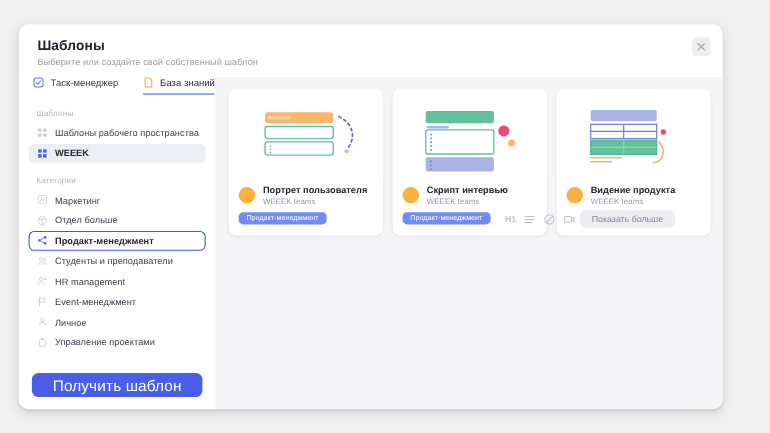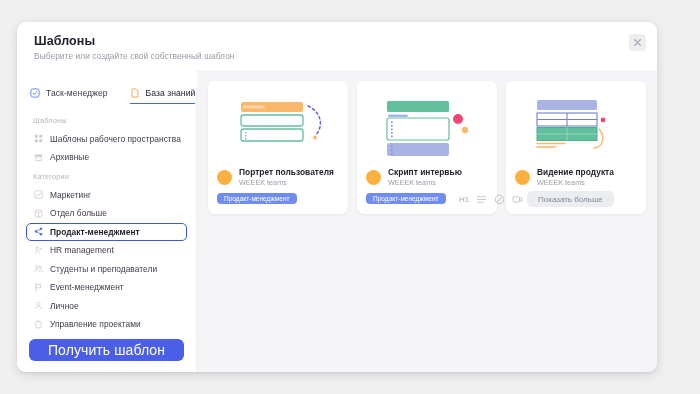--- a/index.html
+++ b/index.html
@@ -67,21 +67,20 @@
   
   .sidebar {
     width: 180px;
     flex: 0 0 180px;
     background: #ffffff;
     border-right: 1px solid #f0f0f3;
     position: relative;
     padding: 0 9px;
     display: flex;
     flex-direction: column;
-    margin-top: 18px;
   }
   .tabs {
     display: flex;
     gap: 22px;
     padding: 0 2px 0 4px;
     margin-bottom: 12px;
   }
   .tab {
     display: flex; align-items: center; gap: 6px;
     padding-bottom: 5px;
@@ -267,26 +266,28 @@
         <div class="nav-list">
           <div class="nav-item">
             <svg class="nav-ico" viewBox="0 0 12 12">
               <rect x="1" y="1" width="4" height="4" rx="1" fill="#7a7a90"></rect>
                 <rect x="7" y="1" width="4" height="4" rx="1" fill="#7a7a90"></rect>
               <rect x="1" y="7" width="4" height="4" rx="1" fill="#7a7a90"></rect>
                 <rect x="7" y="7" width="4" height="4" rx="1" fill="#7a7a90"></rect>
             </svg>
             <span class="nav-label">Шаблоны рабочего пространства</span>
           </div>
-          <div class="nav-item">
-            <svg class="nav-ico" viewBox="0 0 12 12">
-              <rect x="1" y="2" width="10" height="2.6" rx=".7" fill="#7a7a90"></rect>
-              <path d="M2.2 5.2 H9.8 V10 H2.2 Z" fill="none" stroke="#7a7a90" stroke-width="1"></path>
-            </svg>
-            <span class="nav-label">Архивные</span>
+          <div class="nav-item selected">
+            <svg class="nav-ico" viewBox="0 0 12 12">
+              <rect x="0.8" y="0.8" width="4.4" height="4.4" rx="1" fill="#4a5ee8"></rect>
+                <rect x="6.8" y="0.8" width="4.4" height="4.4" rx="1" fill="#4a5ee8"></rect>
+              <rect x="0.8" y="6.8" width="4.4" height="4.4" rx="1" fill="#4a5ee8"></rect>
+                <rect x="6.8" y="6.8" width="4.4" height="4.4" rx="1" fill="#4a5ee8"></rect>
+            </svg>
+            <span class="nav-label">WEEEK</span>
           </div>
         </div>
 
         <div class="group-gap"></div>
 
         <div class="group-label">Категории</div>
         <div class="nav-list">
           <div class="nav-item">
             <svg class="nav-ico" viewBox="0 0 12 12">
               <rect x="1" y="1" width="10" height="10" rx="1.6" fill="none" stroke="#7a7a90" stroke-width="1"></rect>
@@ -305,34 +306,34 @@
             <svg class="nav-ico" viewBox="0 0 12 12">
               <circle cx="9.4" cy="2.4" r="1.6" fill="#4a5ee8"></circle>
               <circle cx="2.6" cy="6" r="1.6" fill="#4a5ee8"></circle>
               <circle cx="9.4" cy="9.6" r="1.6" fill="#4a5ee8"></circle>
               <path d="M4 5.2 L8 3.1 M4 6.8 L8 8.9" stroke="#4a5ee8" stroke-width="1" fill="none"></path>
             </svg>
             <span class="nav-label">Продакт-менеджмент</span>
           </div>
           <div class="nav-item">
             <svg class="nav-ico" viewBox="0 0 12 12">
-              <circle cx="4.6" cy="3.6" r="2.1" fill="none" stroke="#7a7a90" stroke-width="1"></circle>
-              <path d="M1.4 10.4 c0-2.1 1.5-3.4 3.2-3.4 s3.2 1.3 3.2 3.4" fill="none" stroke="#7a7a90" stroke-width="1"></path>
-              <path d="M9.6 2 L10.1 3 L11.2 3.2 L10.4 4 L10.6 5.1 L9.6 4.6 L8.6 5.1 L8.8 4 L8 3.2 L9.1 3 Z" fill="#7a7a90"></path>
-            </svg>
-            <span class="nav-label">HR management</span>
-          </div>
-          <div class="nav-item">
-            <svg class="nav-ico" viewBox="0 0 12 12">
               <circle cx="4" cy="3.8" r="1.9" fill="none" stroke="#7a7a90" stroke-width="1"></circle>
               <circle cx="8.6" cy="4.2" r="1.5" fill="none" stroke="#7a7a90" stroke-width="1"></circle>
               <path d="M1 10.4 c0-1.9 1.4-3.1 3-3.1 s3 1.2 3 3.1" fill="none" stroke="#7a7a90" stroke-width="1"></path>
               <path d="M7.6 7.6 c1.6-.4 3.4.6 3.4 2.8" fill="none" stroke="#7a7a90" stroke-width="1"></path>
             </svg>
             <span class="nav-label">Студенты и преподаватели</span>
+          </div>
+          <div class="nav-item">
+            <svg class="nav-ico" viewBox="0 0 12 12">
+              <circle cx="4.6" cy="3.6" r="2.1" fill="none" stroke="#7a7a90" stroke-width="1"></circle>
+              <path d="M1.4 10.4 c0-2.1 1.5-3.4 3.2-3.4 s3.2 1.3 3.2 3.4" fill="none" stroke="#7a7a90" stroke-width="1"></path>
+              <path d="M9.6 2 L10.1 3 L11.2 3.2 L10.4 4 L10.6 5.1 L9.6 4.6 L8.6 5.1 L8.8 4 L8 3.2 L9.1 3 Z" fill="#7a7a90"></path>
+            </svg>
+            <span class="nav-label">HR management</span>
           </div>
           <div class="nav-item">
             <svg class="nav-ico" viewBox="0 0 12 12">
               <path d="M2.6 1 V11" stroke="#7a7a90" stroke-width="1" fill="none" stroke-linecap="round"></path>
               <path d="M2.6 1.6 H9.4 L8 4 L9.4 6.4 H2.6 Z" fill="none" stroke="#7a7a90" stroke-width="1" stroke-linejoin="round"></path>
             </svg>
             <span class="nav-label">Event-менеджмент</span>
           </div>
           <div class="nav-item">
             <svg class="nav-ico" viewBox="0 0 12 12">

